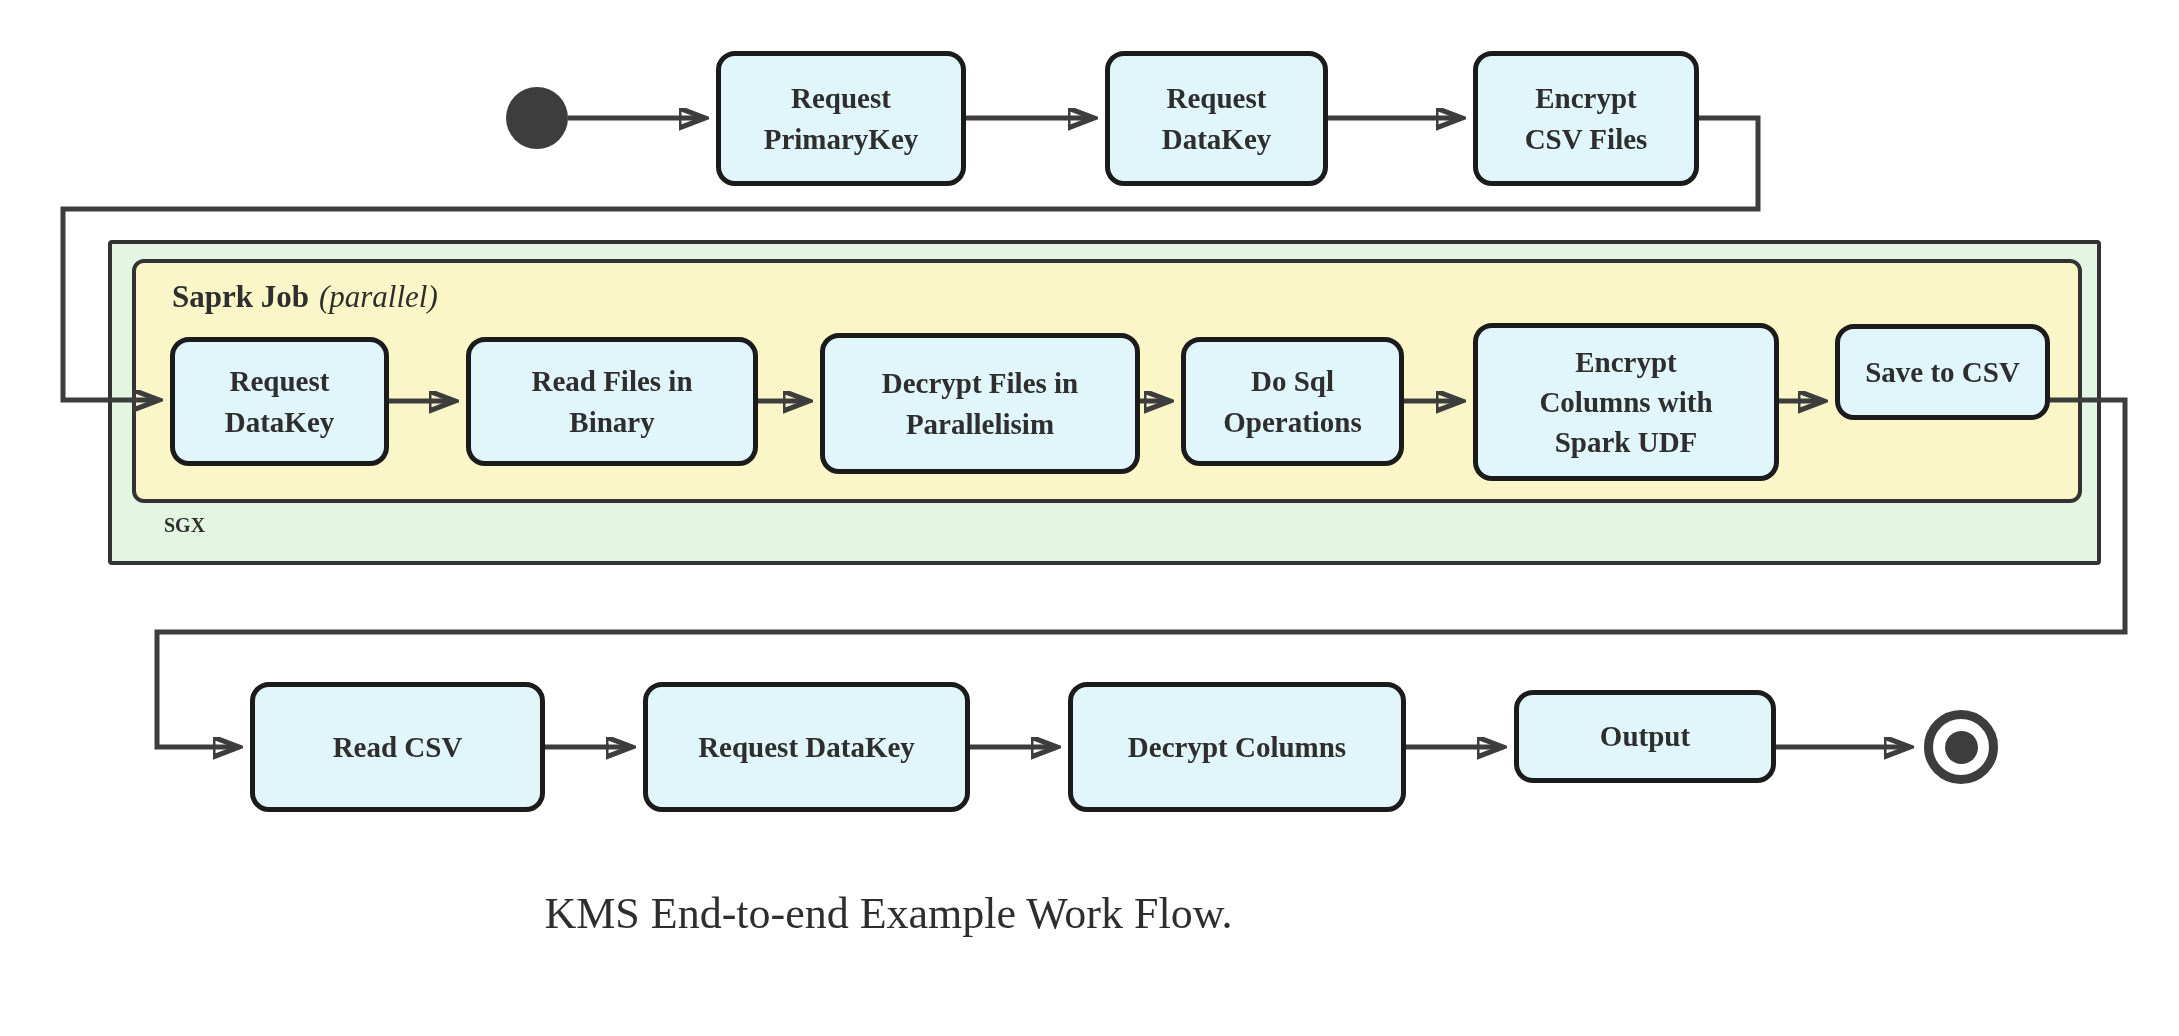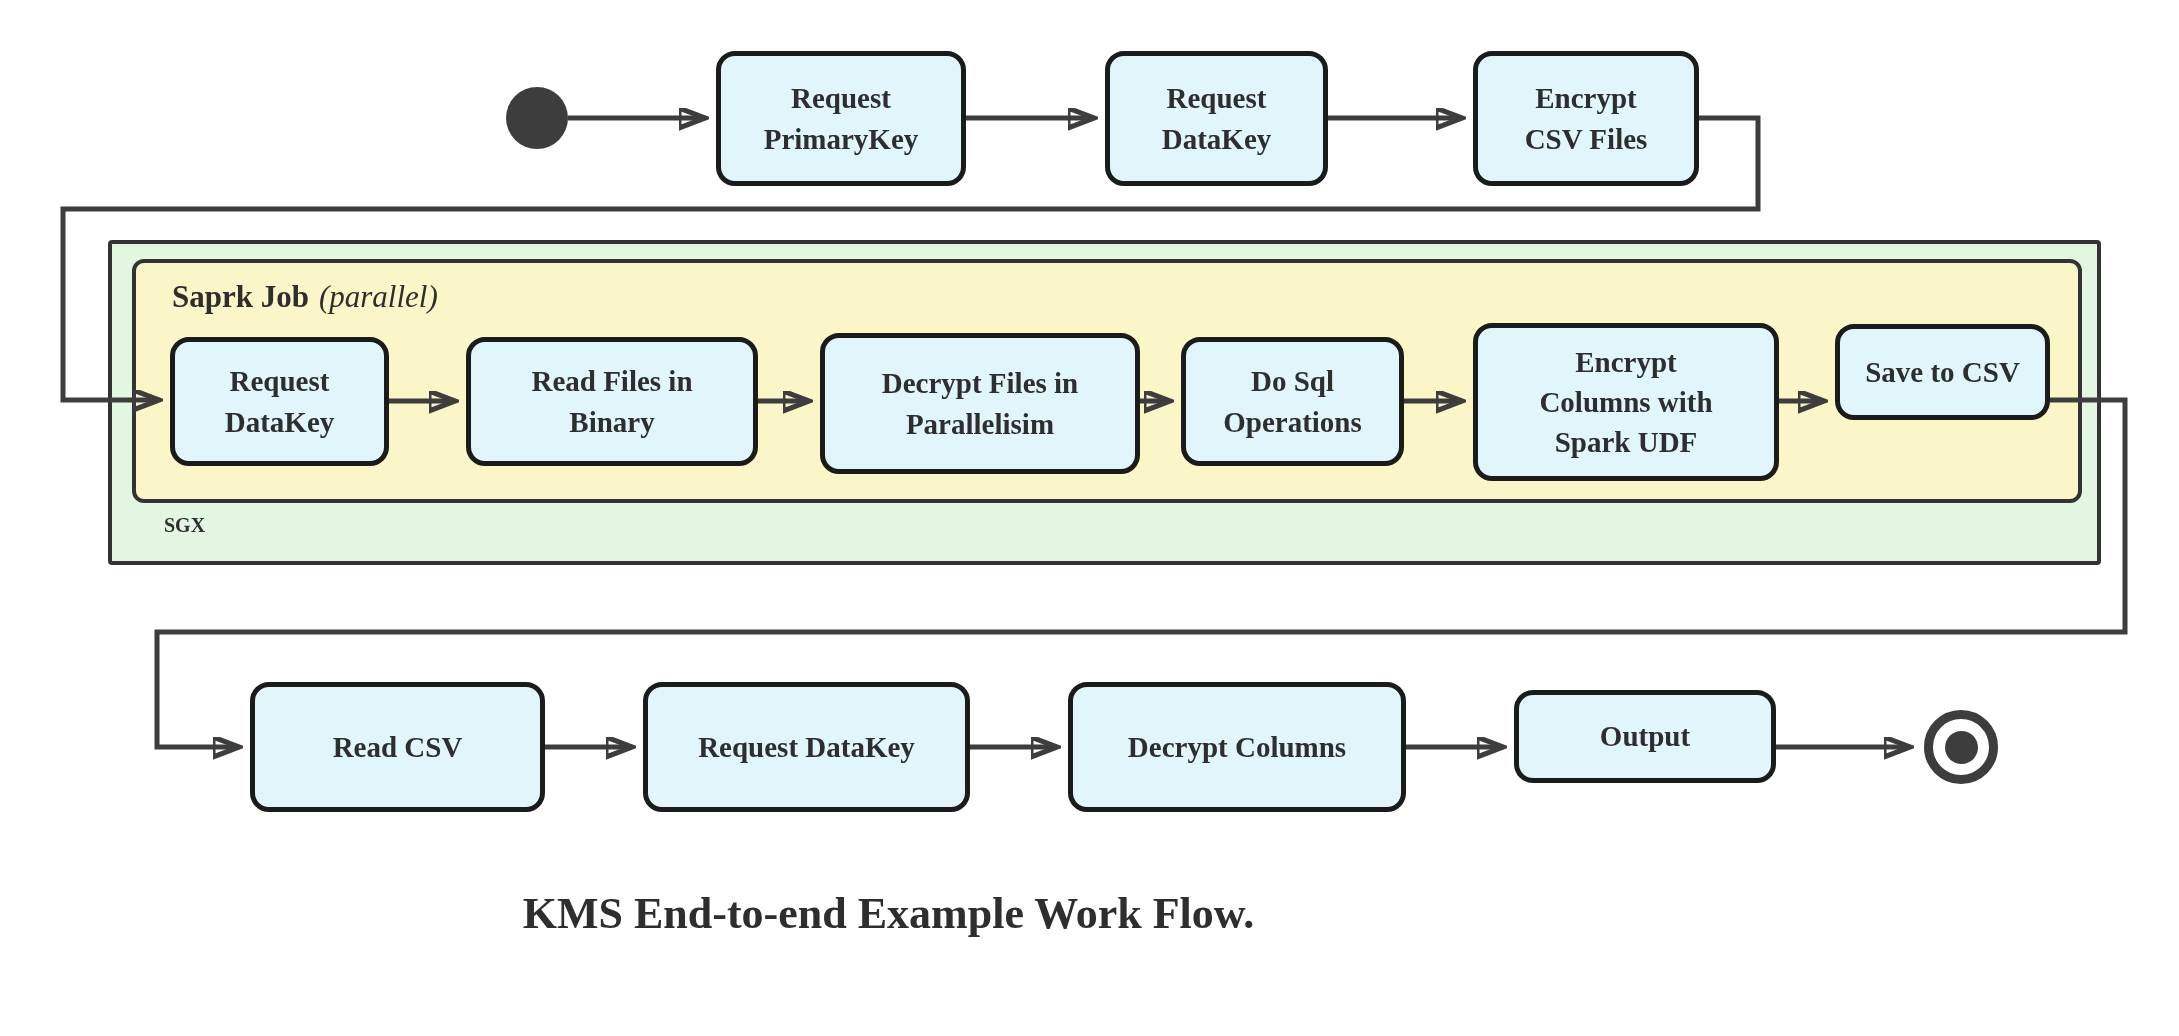--- a/index.html
+++ b/index.html
@@ -84,21 +84,21 @@
   .edges path{
     fill:none;
     stroke:var(--edge,#3d3d3d);
     stroke-width:5;
   }
   .caption{
     position:absolute;
     left:0;top:888px;
     width:1777px;
     text-align:center;
-    font-weight:bold;
+    font-weight:normal;
     font-size:44px;
     color:var(--text,#2e2e2e);
   }
 </style>
 </head>
 <body>
 
 <div class="canvas">
 
   <div class="container-box sgx" style="left:108px;top:240px;width:1993px;height:325px;">

